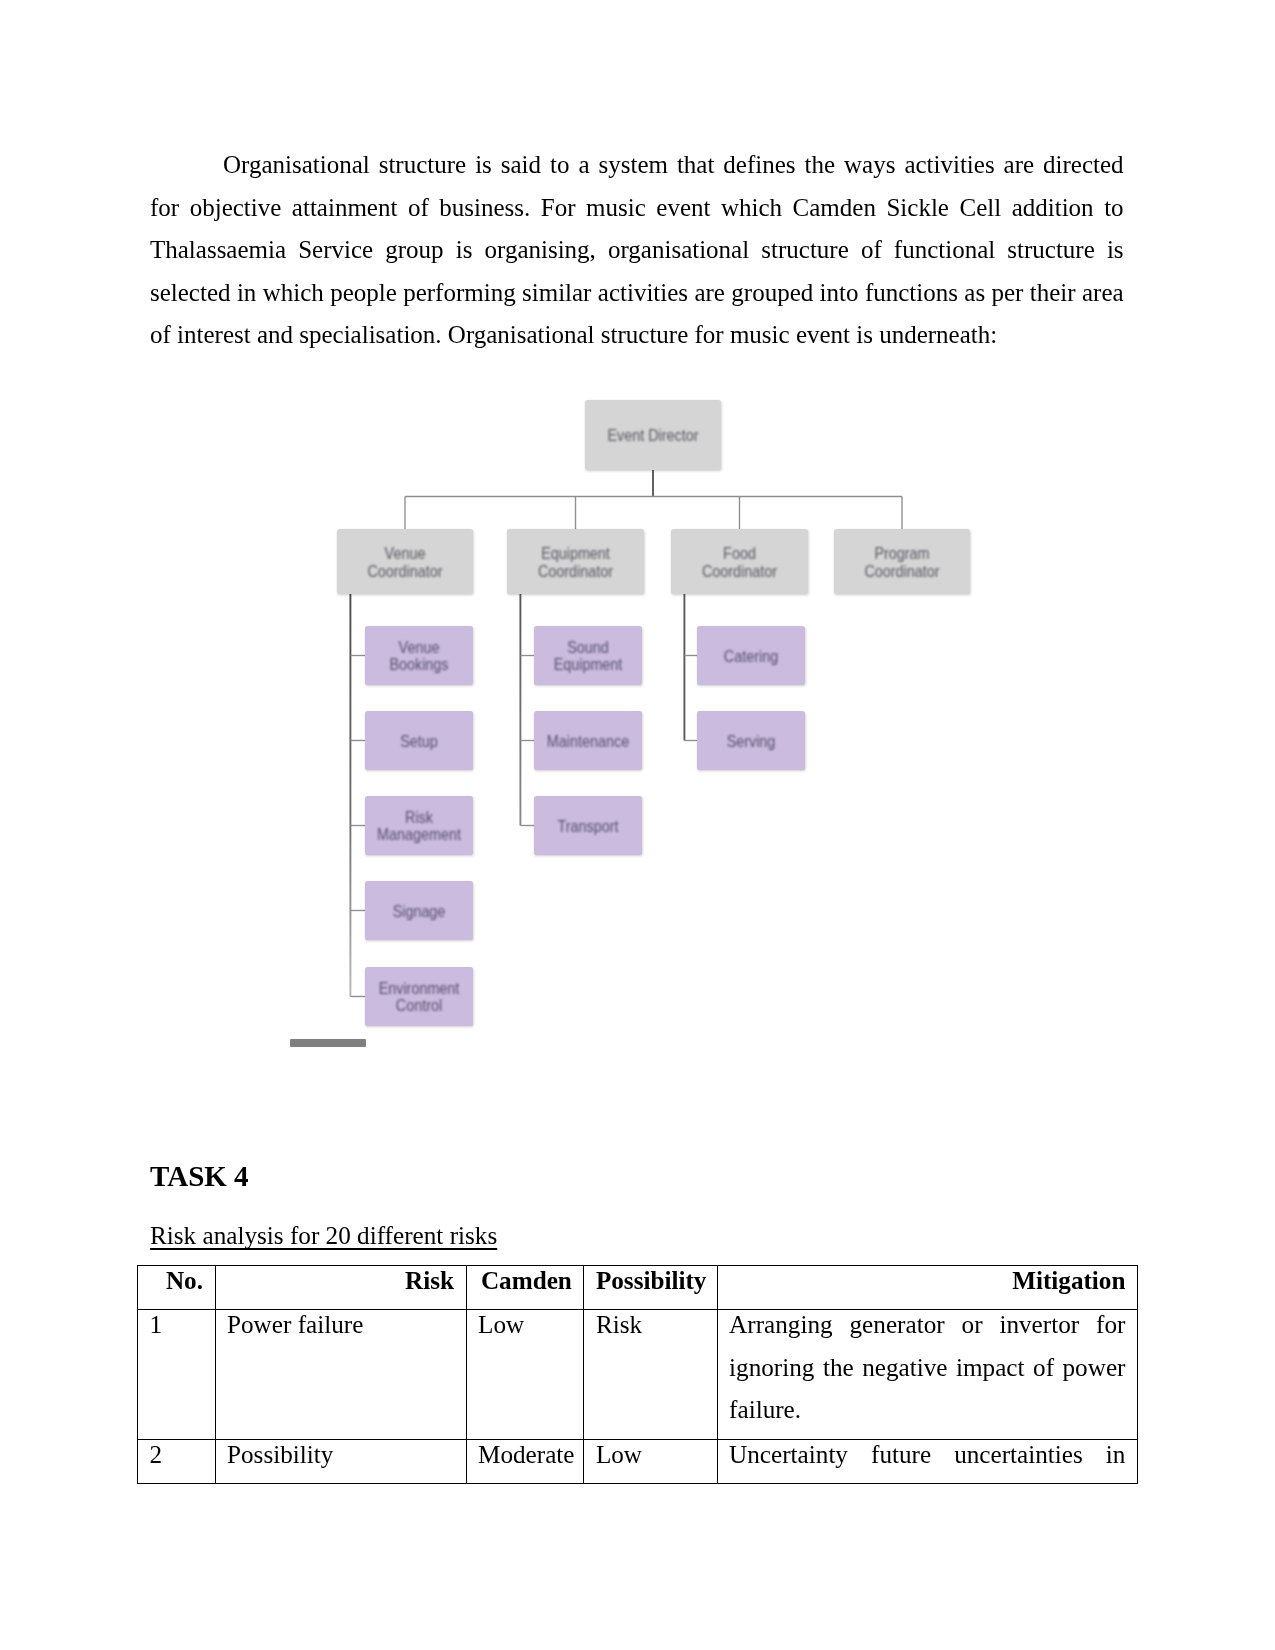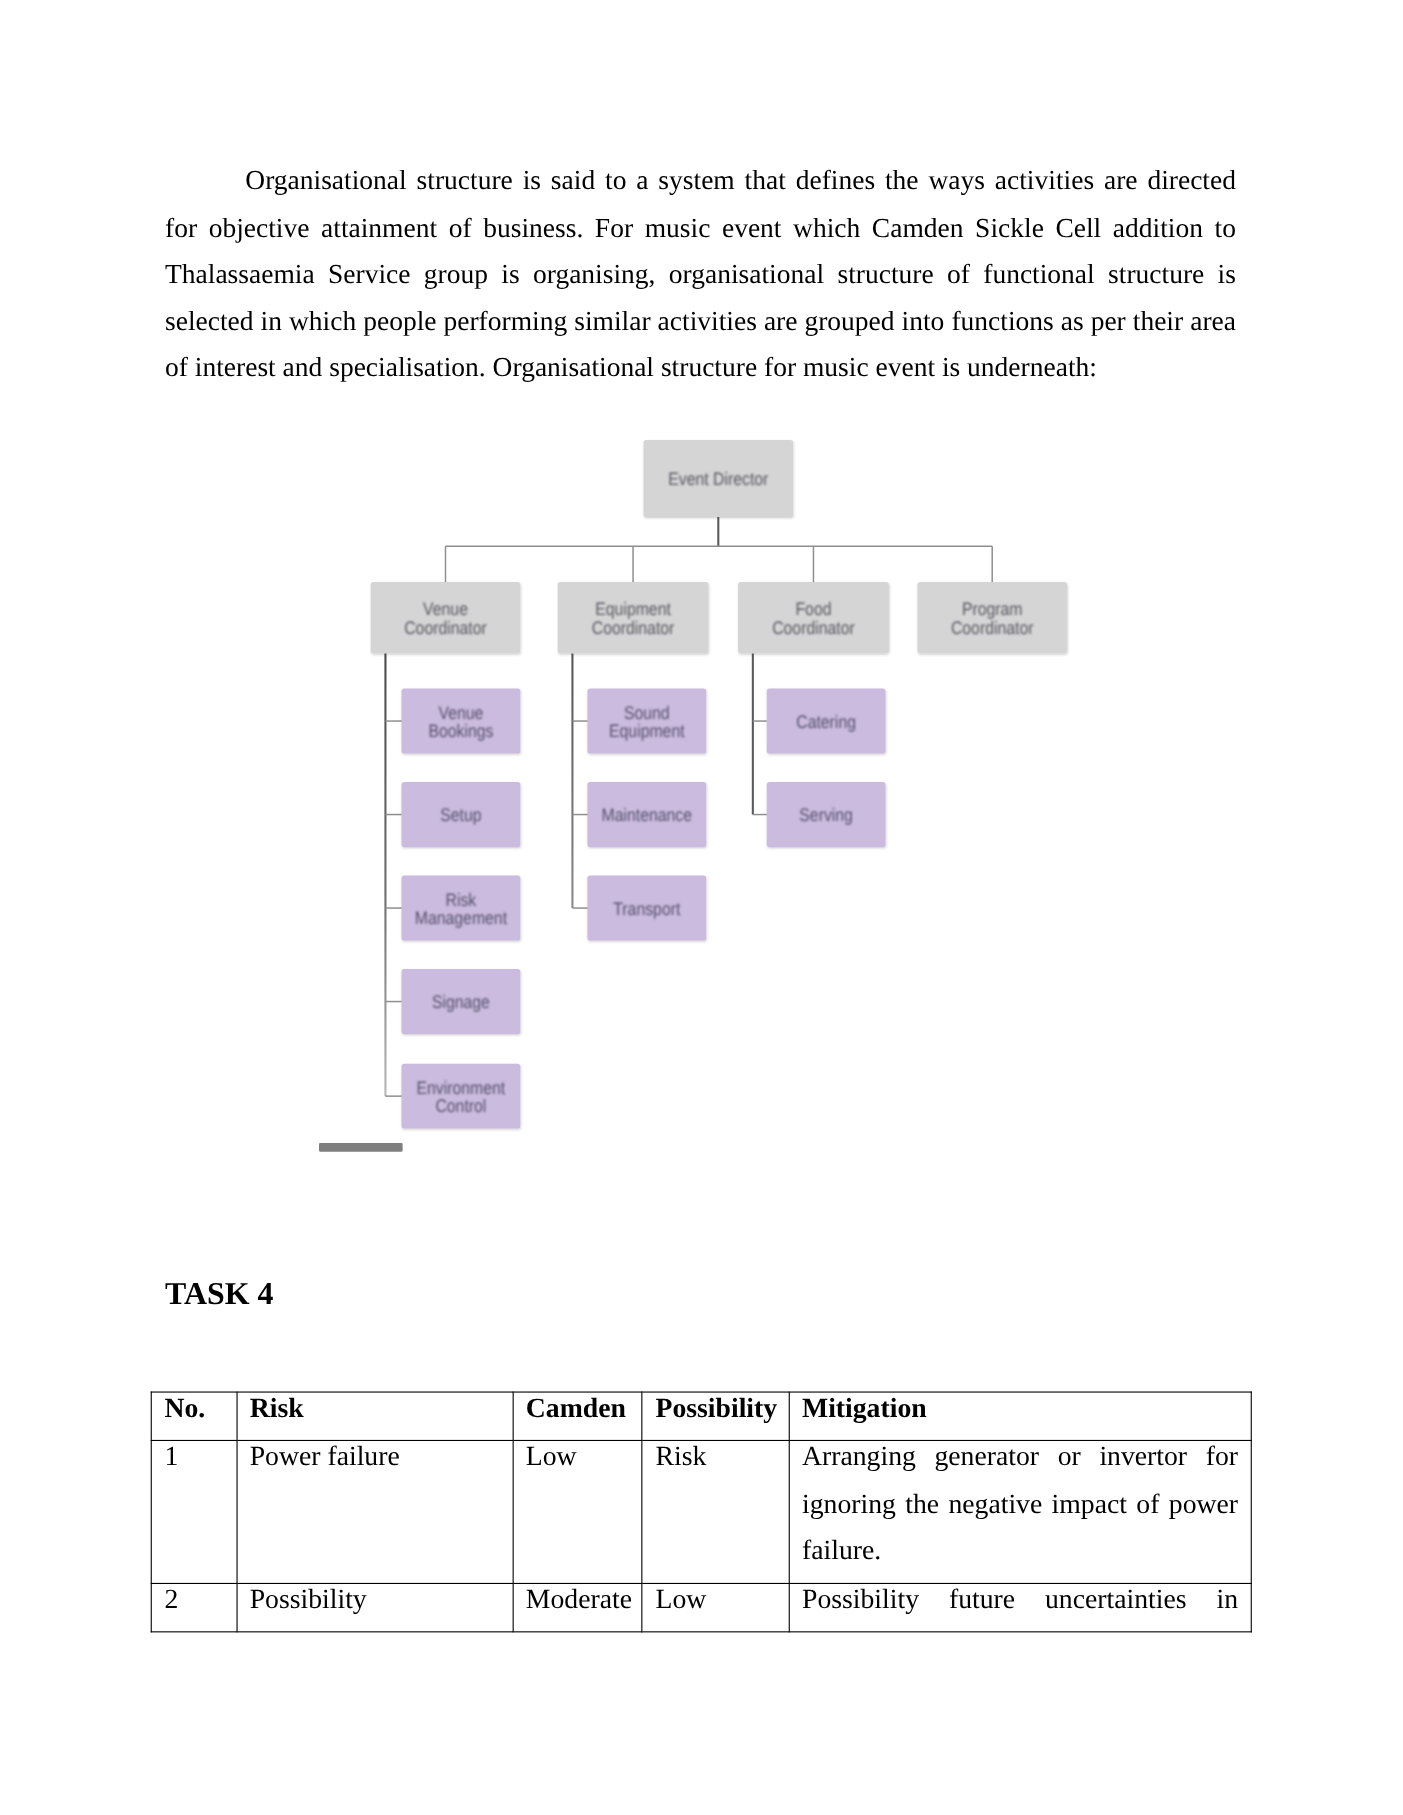--- a/index.html
+++ b/index.html
@@ -9,21 +9,21 @@
   .para{position:absolute;left:150px;top:119px;width:973.6px;font-size:25px;line-height:42.5px;text-align:justify;color:#000;}
   .para .ind{display:inline-block;width:73px;}
 
   .chart{position:absolute;left:0;top:0;}
 
   .task-title{position:absolute;left:150px;top:1162px;font-size:29px;font-weight:bold;color:#000;line-height:1;}
   .sub-title{position:absolute;left:150px;top:1223px;font-size:25.2px;color:#000;text-decoration:underline;text-decoration-skip-ink:none;text-underline-offset:3.5px;text-decoration-thickness:1.5px;line-height:1;}
 
   table.risk{position:absolute;left:137px;top:1265px;width:1000px;border-collapse:collapse;table-layout:fixed;font-size:25.2px;color:#000;}
   table.risk th,table.risk td{border:1.3px solid #000;vertical-align:top;line-height:42.5px;box-sizing:border-box;}
-  table.risk th{text-align:left;font-weight:bold;padding:0 11.5px;height:44.2px;line-height:30.5px;margin-top:16px;}
+  table.risk th{text-align:right;font-weight:bold;padding:0 11.5px;height:44.2px;line-height:30.5px;margin-top:16px;}
   table.risk td{text-align:justify;padding:0 11.5px;}
   table.risk td > span{display:block;margin-top:-5.8px;}
   tr.r2 td.last > span{text-align:justify;text-align-last:justify;}
   tr.r1 td{height:129.7px;}
   tr.r2 td{height:44px;}
   .c0{width:77.5px;} .c1{width:251px;} .c2{width:117.9px;} .c3{width:133.2px;} .c4{width:420.4px;}
 </style>
 </head>
 <body>
 
@@ -165,20 +165,21 @@
       <g>
         <rect x="697" y="711" width="108" height="59" rx="2.6" ry="2.6" fill="#cbbbde" filter="url(#bxsh)"></rect>
         <g filter="url(#soft)">
           <text x="751.0" y="746.7" text-anchor="middle" textLength="48.7" lengthAdjust="spacingAndGlyphs" font-family="Liberation Sans, sans-serif" font-size="16.5" fill="#55506a">Serving</text>
         </g>
       </g>
       <rect x="290" y="1039" width="76" height="8" rx="1" fill="#7f7f7f"></rect>
     </svg>
 
   <div class="task-title">TASK 4</div>
+  <div class="sub-title">Risk analysis for 20 different risks</div>
 
   <table class="risk">
     <colgroup>
         <col class="c0">
         <col class="c1">
         <col class="c2">
         <col class="c3">
         <col class="c4">
       </colgroup>
     <thead>
@@ -215,19 +216,19 @@
         <td>
             <span>Possibility</span>
           </td>
         <td>
             <span>Moderate</span>
           </td>
         <td>
             <span>Low</span>
           </td>
         <td class="last">
-            <span>Possibility future uncertainties in</span>
+            <span>Uncertainty future uncertainties in</span>
           </td>
       </tr>
     </tbody>
   </table>
 
 </div>
 
 </body></html>

